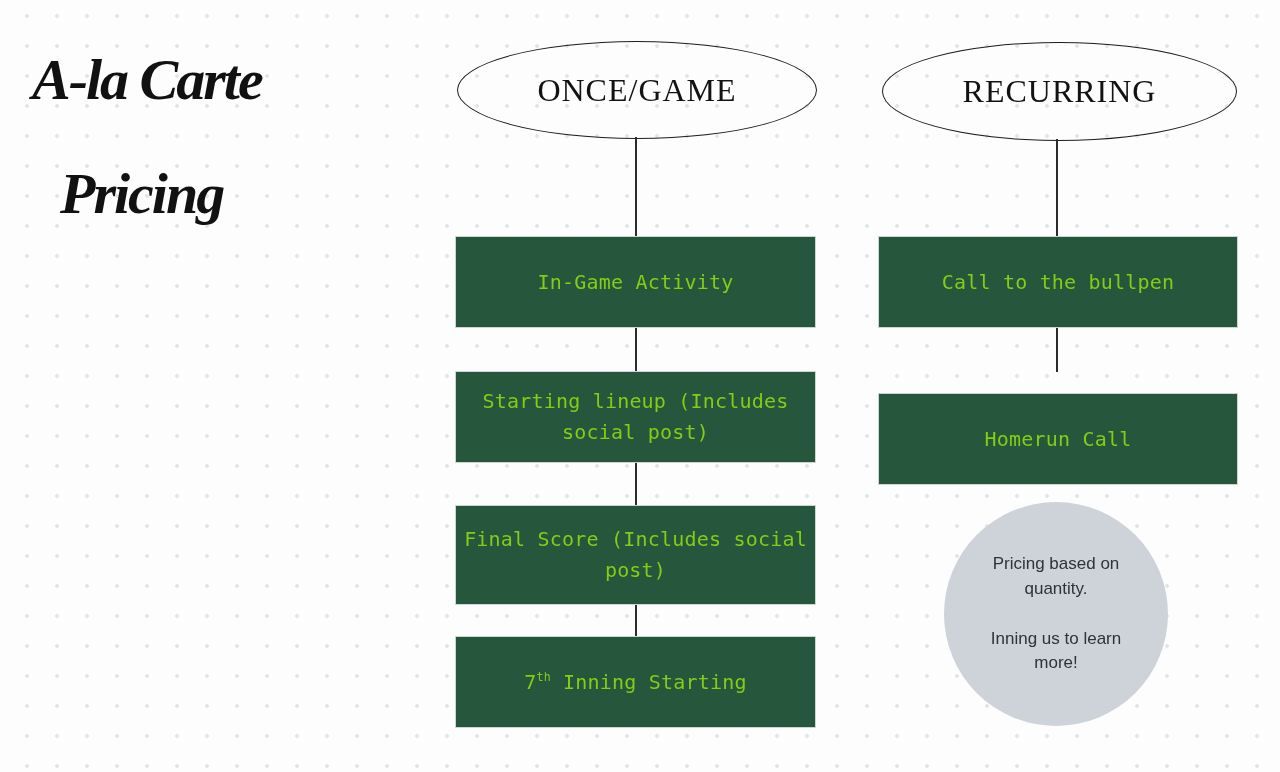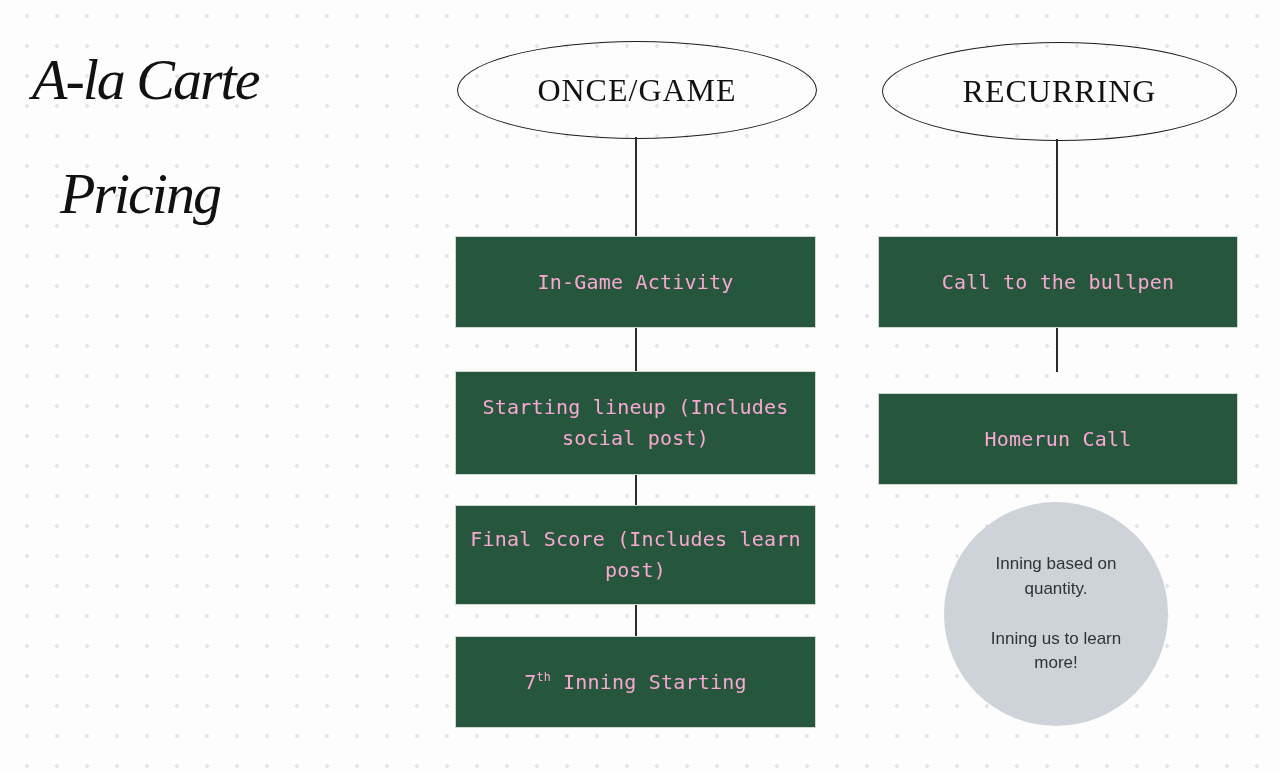--- a/index.html
+++ b/index.html
@@ -13,21 +13,21 @@
     background-size: 30px 30px;
     background-position: 12px 1px;
     font-family: "Liberation Sans", sans-serif;
   }
 
   
   .title-line {
     position: absolute;
     font-family: "Liberation Serif", serif;
     font-style: italic;
-    font-weight: 400;
+    font-weight: 700;
     font-size: 58px;
     letter-spacing: -2px;
     color: #111111;
     white-space: nowrap;
   }
   .title-line.l1 { left: 32px; top: 46px; }
   .title-line.l2 { left: 60px; top: 160px; }
 
   
   .ellipse {
@@ -65,29 +65,29 @@
     display: flex;
     align-items: center;
     justify-content: center;
     text-align: center;
     padding: 0 8px;
   }
   .optbox .lbl {
     font-family: "DejaVu Sans Mono", monospace;
     font-size: 20px;
     line-height: 1.55;
-    color: #f9a8d4;
+    color: #84cc16;
     letter-spacing: 0.2px;
   }
   .optbox sup { font-size: 0.58em; vertical-align: super; }
 
   .lb { left: 455px; width: 361px; }
   .rb { left: 878px; width: 360px; }
   .lb.b1 { top: 236px; height: 92px; }
-  .lb.b2 { top: 371px; height: 104px; justify-content: flex-end; }
+  .lb.b2 { top: 371px; height: 92px; justify-content: flex-end; }
   .lb.b3 { top: 505px; height: 100px; }
   .lb.b4 { top: 636px; height: 92px; }
   .rb.b1 { top: 236px; height: 92px; }
   .rb.b2 { top: 393px; height: 92px; }
 
   
   .note-circle {
     position: absolute;
     left: 944px; top: 502px;
     width: 224px; height: 224px;
@@ -132,31 +132,31 @@
   <div class="connector" style="left:1056px; top:139px; height:98px;"></div>
   <div class="connector" style="left:1056px; top:328px; height:44px;"></div>
 
   <div class="optbox lb b1">
     <span class="lbl">In-Game Activity</span>
   </div>
   <div class="optbox lb b2">
     <span class="lbl">Starting lineup (Includes social post)</span>
   </div>
   <div class="optbox lb b3">
-    <span class="lbl">Final Score (Includes learn post)</span>
+    <span class="lbl">Final Score (Includes social post)</span>
   </div>
   <div class="optbox lb b4">
     <span class="lbl"><span>7</span><sup>th</sup><span> Inning Starting</span></span>
   </div>
 
   <div class="optbox rb b1">
     <span class="lbl">Call to the bullpen</span>
   </div>
   <div class="optbox rb b2">
     <span class="lbl">Homerun Call</span>
   </div>
 
   <div class="note-circle">
-    <p>Inning based on quantity.</p>
+    <p>Pricing based on quantity.</p>
     <p>Inning us to learn more!</p>
   </div>
 
 </div>
 
 </body></html>

